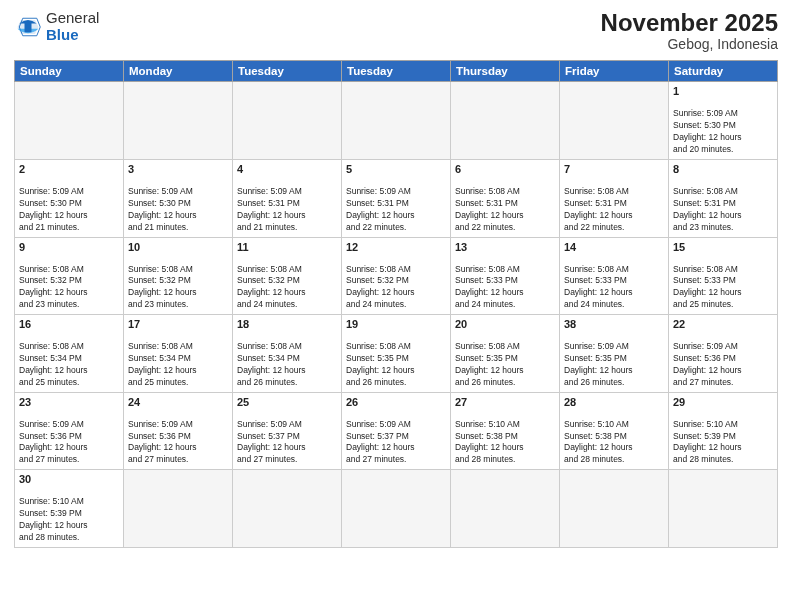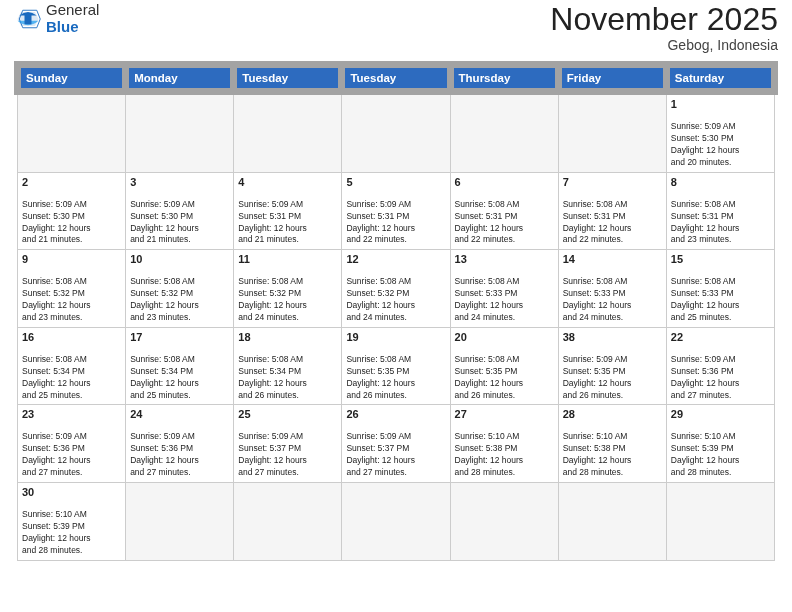--- a/index.html
+++ b/index.html
@@ -7,21 +7,21 @@
       font-family: Arial, sans-serif;
       background: #fff;
       width: 792px;
       height: 612px;
       overflow: hidden;
     }
     .page {
       width: 792px;
       height: 612px;
       background: #fff;
-      padding: 2px 14px;
+      padding: 10px 14px;
     }
     .header {
       display: flex;
       justify-content: space-between;
       align-items: flex-start;
       margin-bottom: 8px;
     }
     .logo {
       display: flex;
       align-items: center;
@@ -34,42 +34,42 @@
     .logo-general { color: #333; font-weight: normal; }
     .logo-blue { color: #1a6abf; font-weight: bold; }
     .logo-icon {
       width: 28px;
       height: 28px;
     }
     .title-block {
       text-align: right;
     }
     .month-title {
-      font-size: 32px;
-      font-weight: normal;
+      font-size: 24px;
+      font-weight: bold;
       color: #222;
       line-height: 1.1;
     }
     .subtitle {
       font-size: 14px;
       color: #444;
     }
     .calendar {
       width: 100%;
       border-collapse: collapse;
       border: 1px solid #ccc;
     }
     .calendar th {
       background: #2d6bbf;
       color: #fff;
       font-size: 11.5px;
       font-weight: bold;
       padding: 4px 5px;
       text-align: left;
-      border: 7px solid #a3a3a3;
+      border: 1px solid #a3a3a3;
     }
     .calendar td {
       vertical-align: top;
       font-size: 9px;
       color: #222;
       border: 1px solid #ccc;
       padding: 3px 4px;
       width: calc(100% / 7);
       height: 72px;
       background: #fff;

